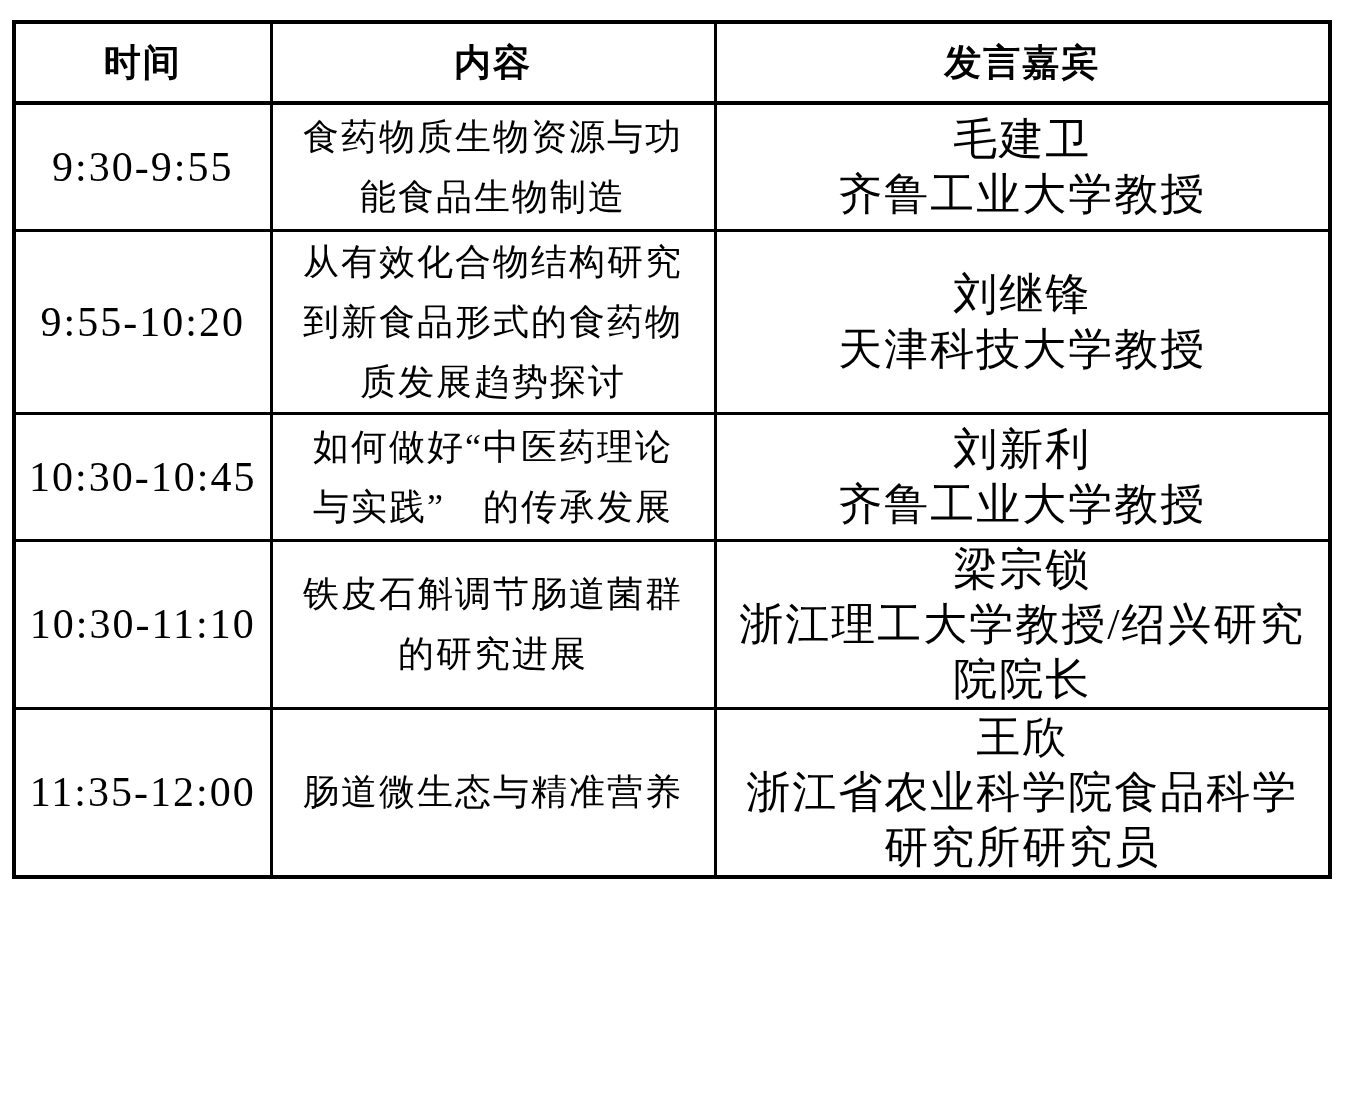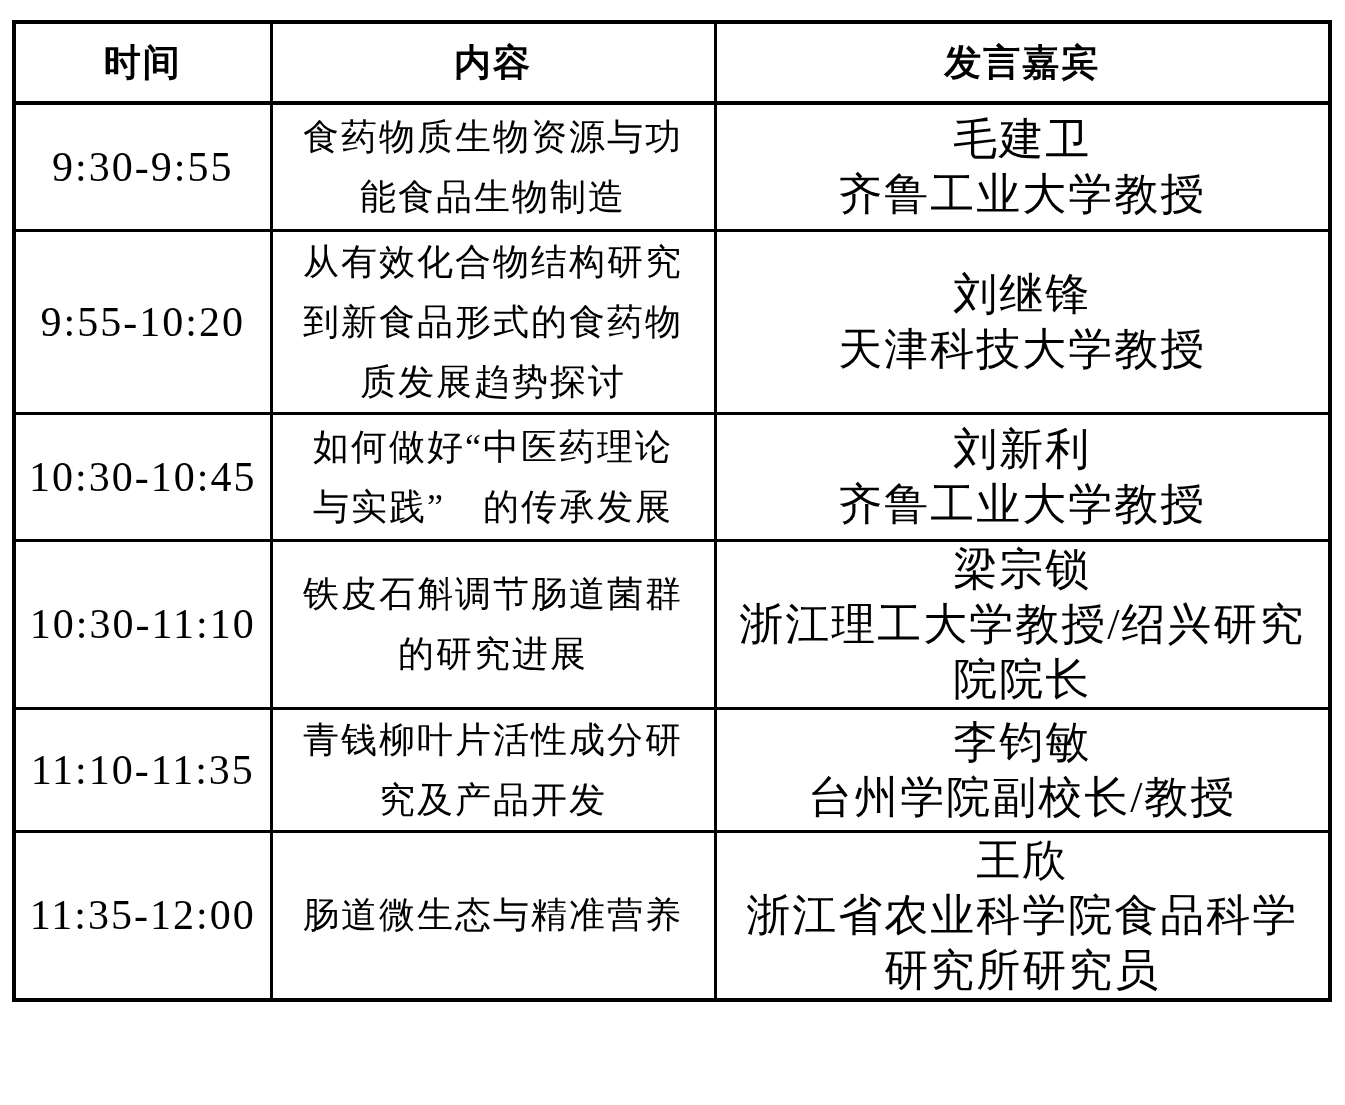--- a/index.html
+++ b/index.html
@@ -116,28 +116,20 @@
 
       <tr class="r-h165">
         <td class="time-cell">10:30-11:10</td>
         <td class="content-cell">铁皮石斛调节肠道菌群的研究进展</td>
         <td class="speaker-cell">
           <div>梁宗锁</div>
           <div>浙江理工大学教授/绍兴研究院院长</div>
         </td>
       </tr>
 
-      <tr class="r-h116">
-        <td class="time-cell">11:10-11:35</td>
-        <td class="content-cell">青钱柳叶片活性成分研究及产品开发</td>
-        <td class="speaker-cell">
-          <div>李钧敏</div>
-          <div>台州学院副校长/教授</div>
-        </td>
-      </tr>
 
       <tr class="r-h164">
         <td class="time-cell">11:35-12:00</td>
         <td class="content-cell">肠道微生态与精准营养</td>
         <td class="speaker-cell">
           <div>王欣</div>
           <div>浙江省农业科学院食品科学研究所研究员</div>
         </td>
       </tr>
     </tbody>

